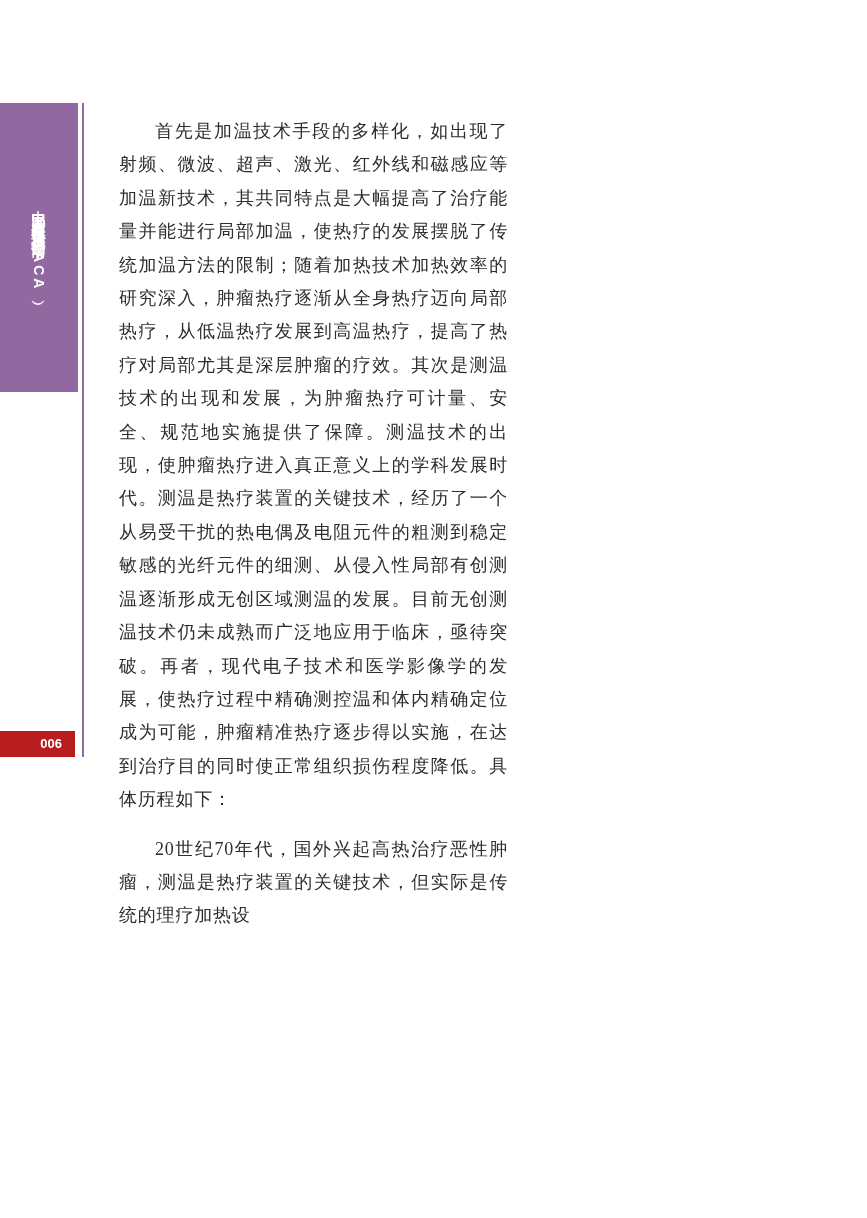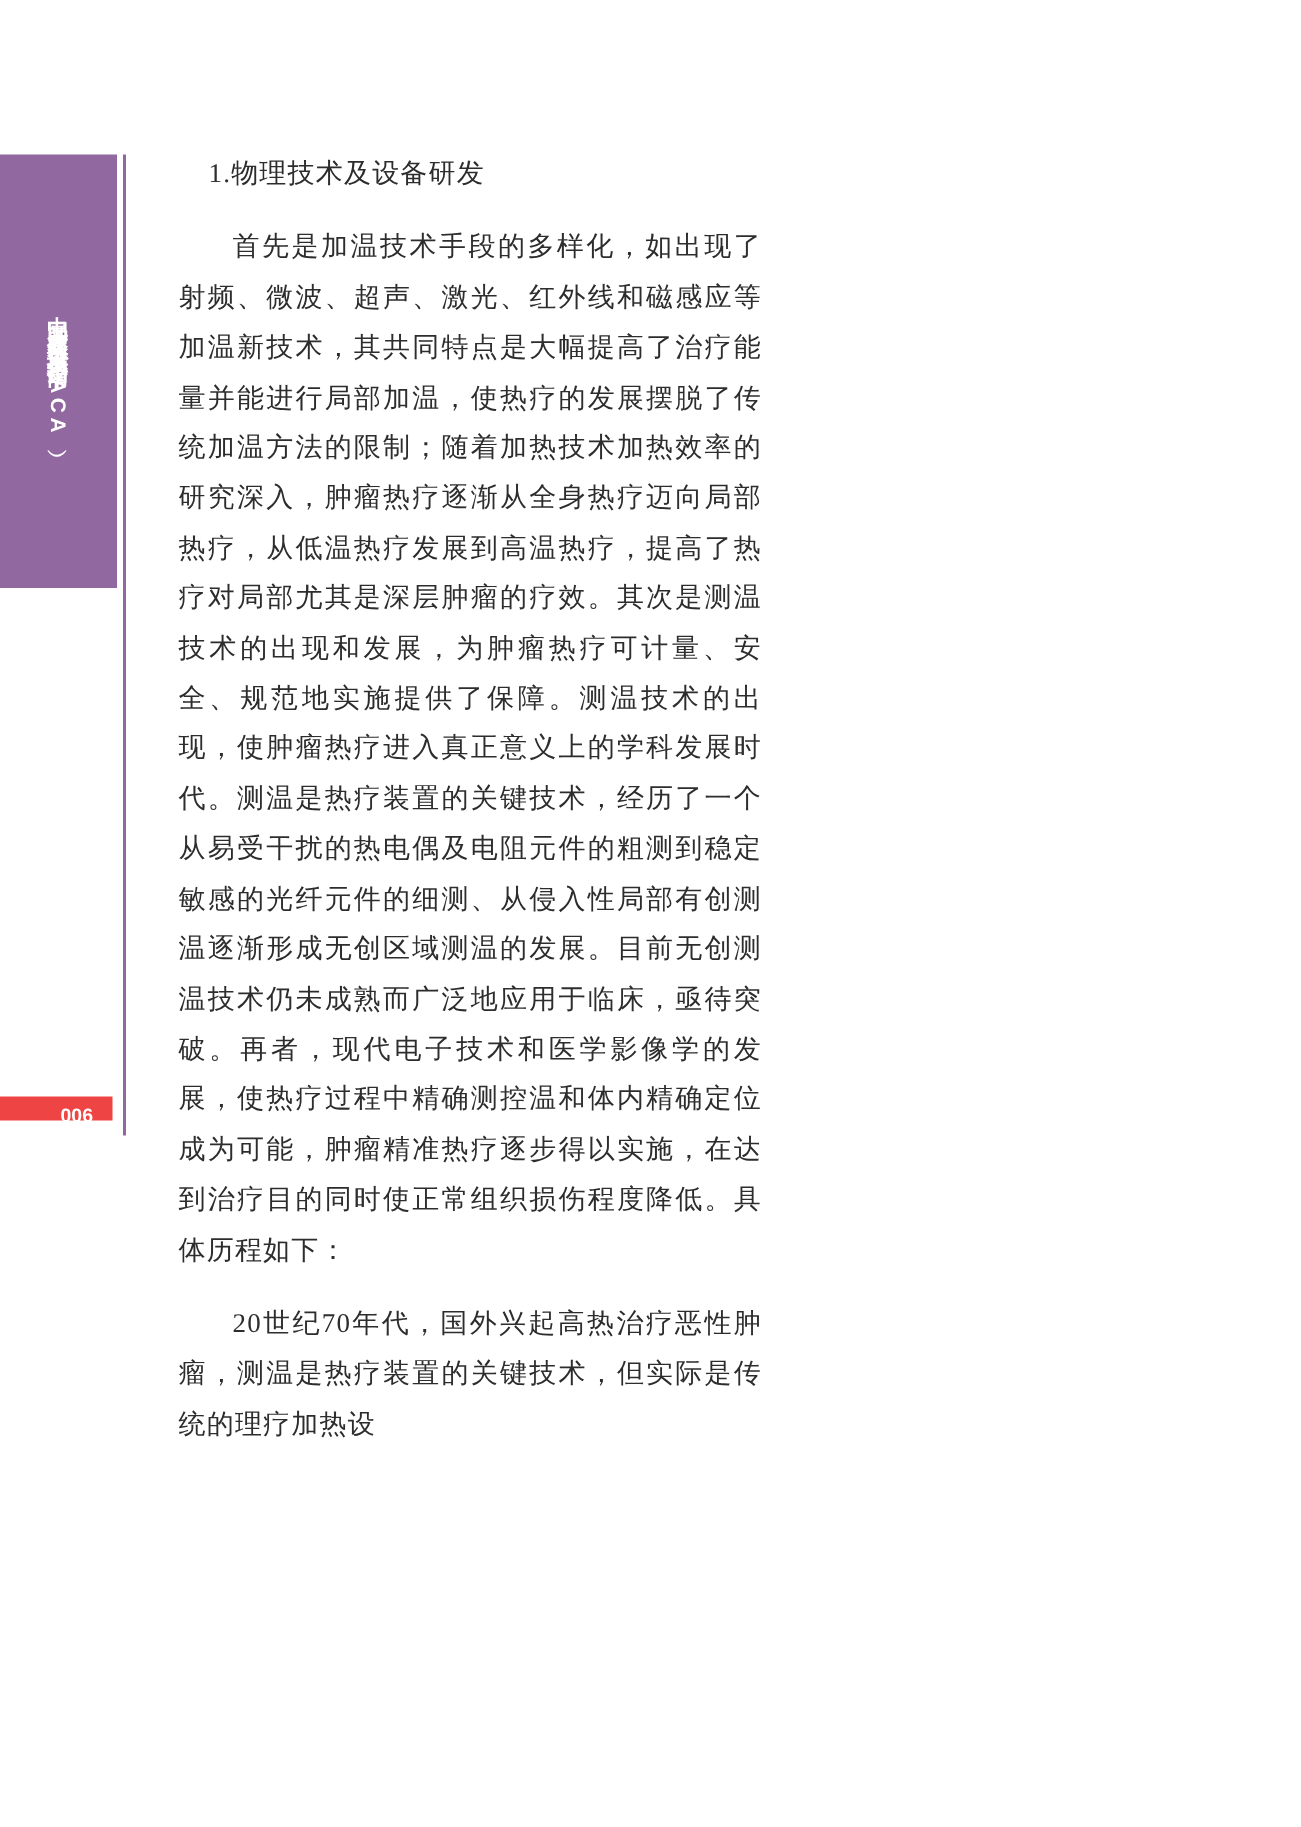--- a/index.html
+++ b/index.html
@@ -53,22 +53,22 @@
     width: 2px;
     height: 654px;
     background: #9168a0;
   }
   
   .page-badge {
     position: absolute;
     left: 0;
     top: 731px;
     width: 75px;
-    height: 16px;
-    background: #ef4444;
+    height: 26px;
+    background: #b91c1c;
     color: #ffffff;
     font-family: "Liberation Sans", "DejaVu Sans", sans-serif;
     font-size: 13px;
     font-weight: 600;
     line-height: 26px;
     text-align: right;
     box-sizing: border-box;
     padding-right: 13px;
   }
   
@@ -102,18 +102,17 @@
 
   <aside class="sidebar-box">
     <span class="sidebar-title">中国肿瘤整合诊治技术指南（CACA）</span>
   </aside>
 
   <div class="divider"></div>
 
   <div class="page-badge">006</div>
 
   <main class="content">
-    <h2 class="section-heading">1.物理技术及设备研发</h2>
     <p>首先是加温技术手段的多样化，如出现了射频、微波、超声、激光、红外线和磁感应等加温新技术，其共同特点是大幅提高了治疗能量并能进行局部加温，使热疗的发展摆脱了传统加温方法的限制；随着加热技术加热效率的研究深入，肿瘤热疗逐渐从全身热疗迈向局部热疗，从低温热疗发展到高温热疗，提高了热疗对局部尤其是深层肿瘤的疗效。其次是测温技术的出现和发展，为肿瘤热疗可计量、安全、规范地实施提供了保障。测温技术的出现，使肿瘤热疗进入真正意义上的学科发展时代。测温是热疗装置的关键技术，经历了一个从易受干扰的热电偶及电阻元件的粗测到稳定敏感的光纤元件的细测、从侵入性局部有创测温逐渐形成无创区域测温的发展。目前无创测温技术仍未成熟而广泛地应用于临床，亟待突破。再者，现代电子技术和医学影像学的发展，使热疗过程中精确测控温和体内精确定位成为可能，肿瘤精准热疗逐步得以实施，在达到治疗目的同时使正常组织损伤程度降低。具体历程如下：</p>
     <p>20世纪70年代，国外兴起高热治疗恶性肿瘤，测温是热疗装置的关键技术，但实际是传统的理疗加热设</p>
   </main>
 
 </div>
 
 </body></html>

